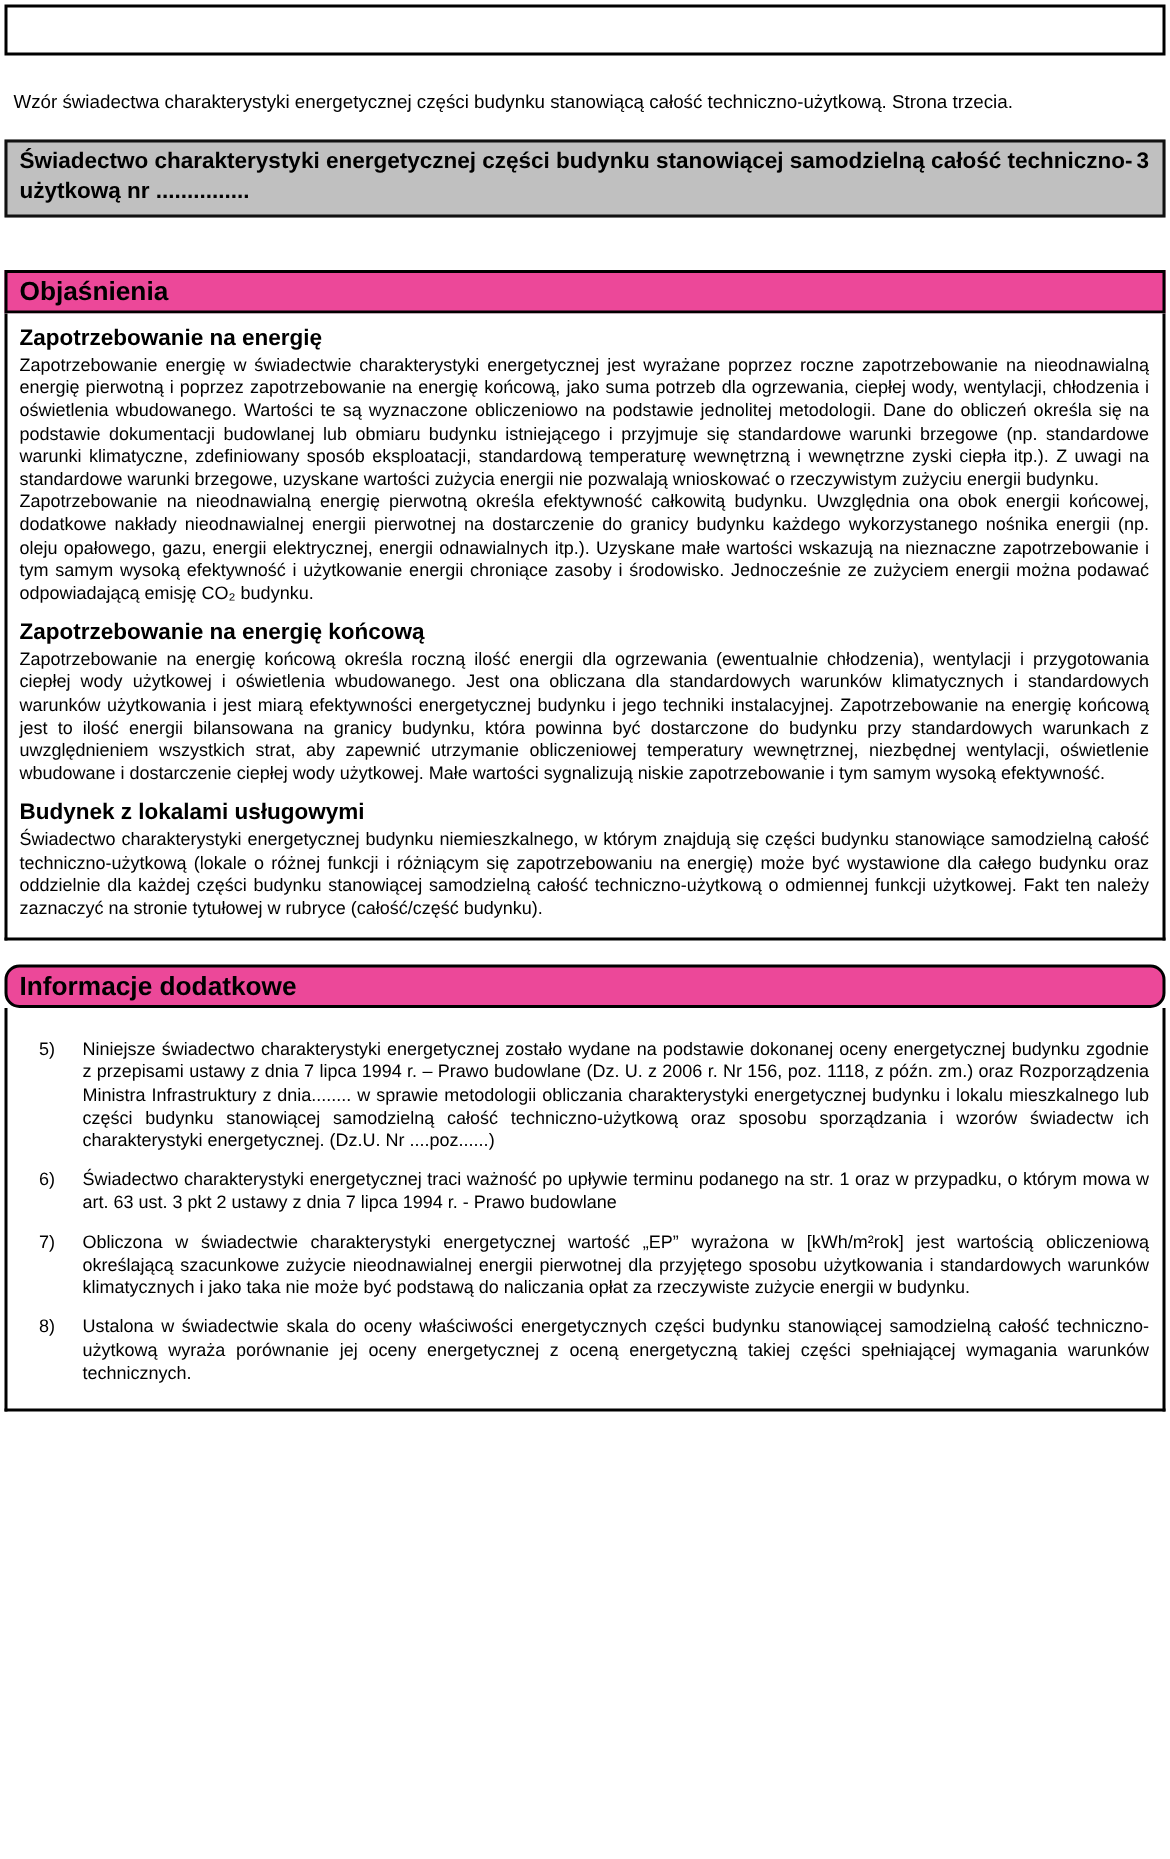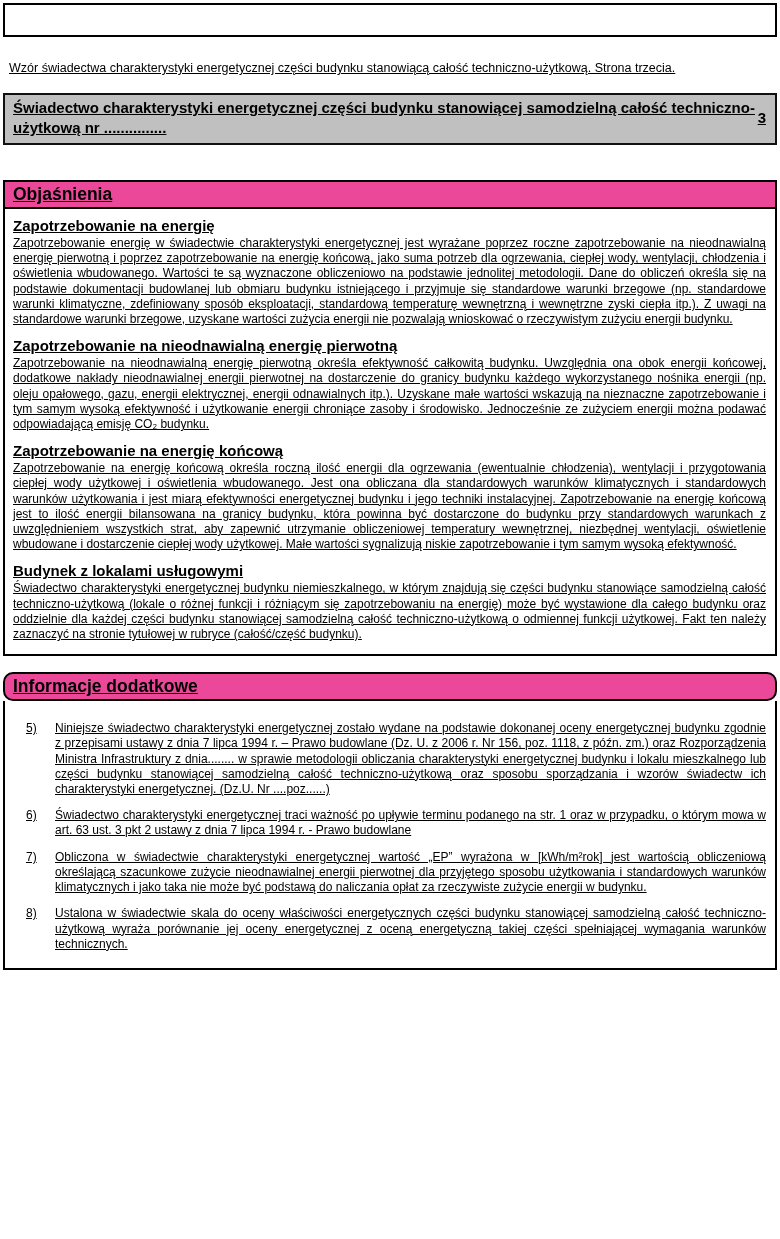--- a/index.html
+++ b/index.html
@@ -11,40 +11,39 @@
     width: 780px;
     height: 1239px;
     font-family: "Liberation Sans", sans-serif;
     color: #000;
     position: relative;
   }
   .page {
     box-sizing: border-box;
     width: 780px;
     padding: 0 3px;
-    text-decoration: underline;
   }
   .top-box {
     margin-top: 3px;
     height: 30px;
     border: 2px solid #000;
     background: #fff;
   }
   .caption {
     margin: 24px 0 0 6px;
     font-size: 12.5px;
     line-height: 15px;
   }
   .title-bar {
     margin-top: 17px;
     border: 2px solid #111;
     background: #c0c0c0;
     padding: 3px 9px 5px 8px;
     display: flex;
-    align-items: center;
+    align-items: flex-start;
   }
   .title-text {
     flex: 1;
     font-weight: bold;
     font-size: 15px;
     line-height: 20px;
   }
   .page-num {
     font-weight: bold;
     font-size: 15px;
@@ -123,21 +122,20 @@
     <span class="title-text">Świadectwo charakterystyki energetycznej części budynku stanowiącej samodzielną całość techniczno-użytkową nr ...............</span>
     <span class="page-num">3</span>
   </div>
 
   <div class="section-header mt-lg">Objaśnienia</div>
 
   <div class="content-box">
     <div class="sub-heading first">Zapotrzebowanie na energię</div>
     <p class="body-text">Zapotrzebowanie energię w świadectwie charakterystyki energetycznej jest wyrażane poprzez roczne zapotrzebowanie na nieodnawialną energię pierwotną i poprzez zapotrzebowanie na energię końcową, jako suma potrzeb dla ogrzewania, ciepłej wody, wentylacji, chłodzenia i oświetlenia wbudowanego. Wartości te są wyznaczone obliczeniowo na podstawie jednolitej metodologii. Dane do obliczeń określa się na podstawie dokumentacji budowlanej lub obmiaru budynku istniejącego i przyjmuje się standardowe warunki brzegowe (np. standardowe warunki klimatyczne, zdefiniowany sposób eksploatacji, standardową temperaturę wewnętrzną i wewnętrzne zyski ciepła itp.). Z uwagi na standardowe warunki brzegowe, uzyskane wartości zużycia energii nie pozwalają wnioskować o rzeczywistym zużyciu energii budynku.</p>
 
-    <div class="sub-heading">Zapotrzebowanie na nieodnawialną energię pierwotną</div>
     <p class="body-text">Zapotrzebowanie na nieodnawialną energię pierwotną określa efektywność całkowitą budynku. Uwzględnia ona obok energii końcowej, dodatkowe nakłady nieodnawialnej energii pierwotnej na dostarczenie do granicy budynku każdego wykorzystanego nośnika energii (np. oleju opałowego, gazu, energii elektrycznej, energii odnawialnych itp.). Uzyskane małe wartości wskazują na nieznaczne zapotrzebowanie i tym samym wysoką efektywność i użytkowanie energii chroniące zasoby i środowisko. Jednocześnie ze zużyciem energii można podawać odpowiadającą emisję CO₂ budynku.</p>
 
     <div class="sub-heading">Zapotrzebowanie na energię końcową</div>
     <p class="body-text">Zapotrzebowanie na energię końcową określa roczną ilość energii dla ogrzewania (ewentualnie chłodzenia), wentylacji i przygotowania ciepłej wody użytkowej i oświetlenia wbudowanego. Jest ona obliczana dla standardowych warunków klimatycznych i standardowych warunków użytkowania i jest miarą efektywności energetycznej budynku i jego techniki instalacyjnej. Zapotrzebowanie na energię końcową jest to ilość energii bilansowana na granicy budynku, która powinna być dostarczone do budynku przy standardowych warunkach z uwzględnieniem wszystkich strat, aby zapewnić utrzymanie obliczeniowej temperatury wewnętrznej, niezbędnej wentylacji, oświetlenie wbudowane i dostarczenie ciepłej wody użytkowej. Małe wartości sygnalizują niskie zapotrzebowanie i tym samym wysoką efektywność.</p>
 
     <div class="sub-heading">Budynek z lokalami usługowymi</div>
     <p class="body-text">Świadectwo charakterystyki energetycznej budynku niemieszkalnego, w którym znajdują się części budynku stanowiące samodzielną całość techniczno-użytkową (lokale o różnej funkcji i różniącym się zapotrzebowaniu na energię) może być wystawione dla całego budynku oraz oddzielnie dla każdej części budynku stanowiącej samodzielną całość techniczno-użytkową o odmiennej funkcji użytkowej. Fakt ten należy zaznaczyć na stronie tytułowej w rubryce (całość/część budynku).</p>
   </div>
 
   <div class="section-header mt-sm">Informacje dodatkowe</div>

